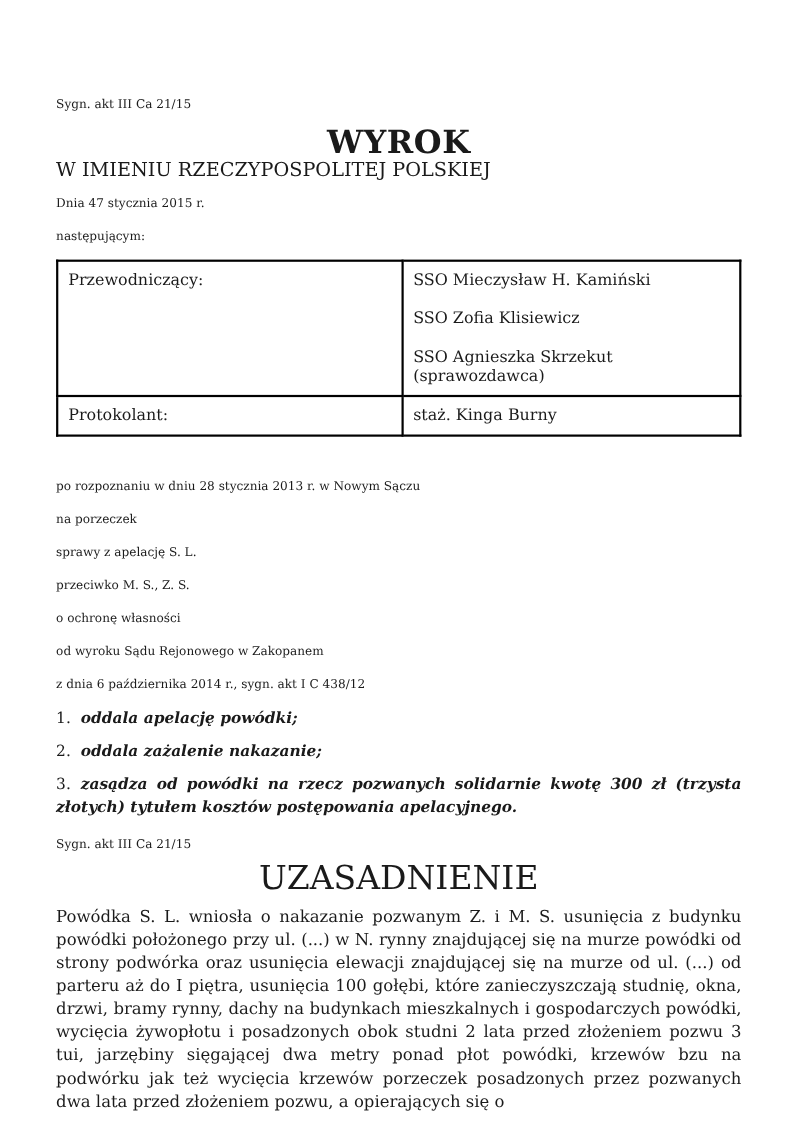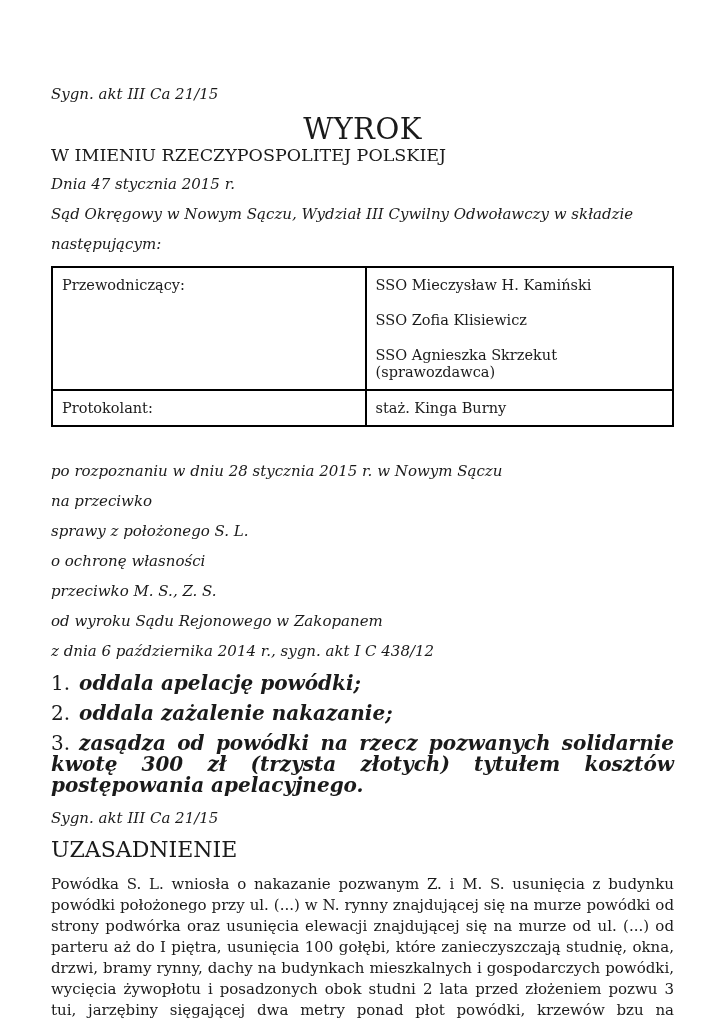--- a/index.html
+++ b/index.html
@@ -10,29 +10,28 @@
     color: #1a1a1a;
   }
   .page {
     width: 725px;
     height: 1024px;
     background: #ffffff;
     padding: 86px 51px 20px 51px;
     overflow: hidden;
   }
   .line {
-    font-size: 15px;
+    font-size: 11px;
     line-height: 17px;
     margin: 0 0 13px 0;
-    font-style: italic;
   }
   .case-no { margin-bottom: 10px; }
   h1.doc-title {
     font-size: 29px;
-    font-weight: normal;
+    font-weight: bold;
     text-align: center;
     line-height: 32px;
     letter-spacing: 0.5px;
     margin: 0;
   }
   h2.doc-subtitle {
     font-size: 17.5px;
     font-weight: normal;
     line-height: 21px;
     margin: 0 0 10px 0;
@@ -46,59 +45,59 @@
     border: 2px solid #000000;
     vertical-align: top;
     padding: 9px 8px 8px 9px;
     font-size: 14.5px;
     line-height: 17px;
   }
   td.role-col { width: 50.5%; margin-left: 37px; }
   td.names-col p { margin: 0 0 18px 0; }
   td.names-col p:last-child { margin-bottom: 0; }
   .ruling {
-    font-size: 20px;
+    font-size: 14px;
     line-height: 21px;
     margin: 0 0 9px 0;
     text-align: justify;
   }
   .ruling .num {
     font-style: normal;
     font-weight: normal;
     margin-right: 9px;
   }
   .ruling .rtext {
     font-weight: bold;
     font-style: italic;
   }
   .case-no-repeat { margin-top: 14px; margin-bottom: 6px; }
   h2.uzasadnienie {
-    font-size: 22px;
+    font-size: 30px;
     font-weight: normal;
+    text-align: center;
     line-height: 34px;
     margin: 0 0 7px 0;
   }
   .body-par {
     font-size: 15px;
     line-height: 21px;
     text-align: justify;
   }
 </style>
 </head>
 <body>
 
 <div class="page">
 
   <p class="line case-no">Sygn. akt III Ca 21/15</p>
 
   <h1 class="doc-title">WYROK</h1>
   <h2 class="doc-subtitle">W IMIENIU RZECZYPOSPOLITEJ POLSKIEJ</h2>
 
   <p class="line">Dnia 47 stycznia 2015 r.</p>
-  <p class="line">Sąd Okręgowy w Nowym Sączu, Wydział III Cywilny Odwoławczy w składzie</p>
   <p class="line">następującym:</p>
 
   <table class="panel">
     <tbody>
         <tr>
       <td class="role-col">
         <span>Przewodniczący:</span>
       </td>
       <td class="names-col">
         <p>SSO Mieczysław H. Kamiński</p>
@@ -110,25 +109,25 @@
       <td class="role-col">
         <span>Protokolant:</span>
       </td>
       <td class="names-col">
         <p>staż. Kinga Burny</p>
       </td>
     </tr>
   </tbody>
     </table>
 
-  <p class="line">po rozpoznaniu w dniu 28 stycznia 2015 r. w Nowym Sączu</p>
-  <p class="line">na przeciwko</p>
-  <p class="line">sprawy z położonego S. L.</p>
+  <p class="line">po rozpoznaniu w dniu 28 stycznia 2013 r. w Nowym Sączu</p>
+  <p class="line">na porzeczek</p>
+  <p class="line">sprawy z apelację S. L.</p>
+  <p class="line">przeciwko M. S., Z. S.</p>
   <p class="line">o ochronę własności</p>
-  <p class="line">przeciwko M. S., Z. S.</p>
   <p class="line">od wyroku Sądu Rejonowego w Zakopanem</p>
   <p class="line">z dnia 6 października 2014 r., sygn. akt I C 438/12</p>
 
   <p class="ruling">
     <span class="num">1.</span><span class="rtext">oddala apelację powódki;</span>
   </p>
   <p class="ruling">
     <span class="num">2.</span><span class="rtext">oddala zażalenie nakazanie;</span>
   </p>
   <p class="ruling">

